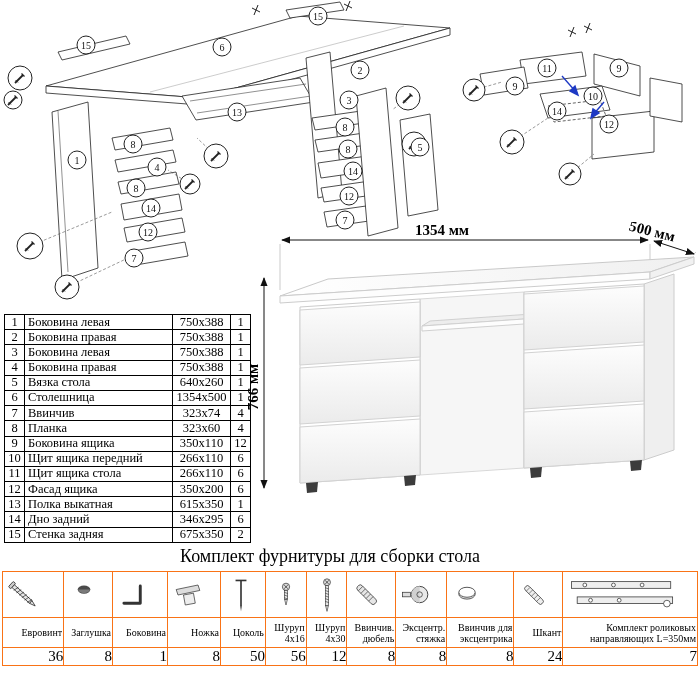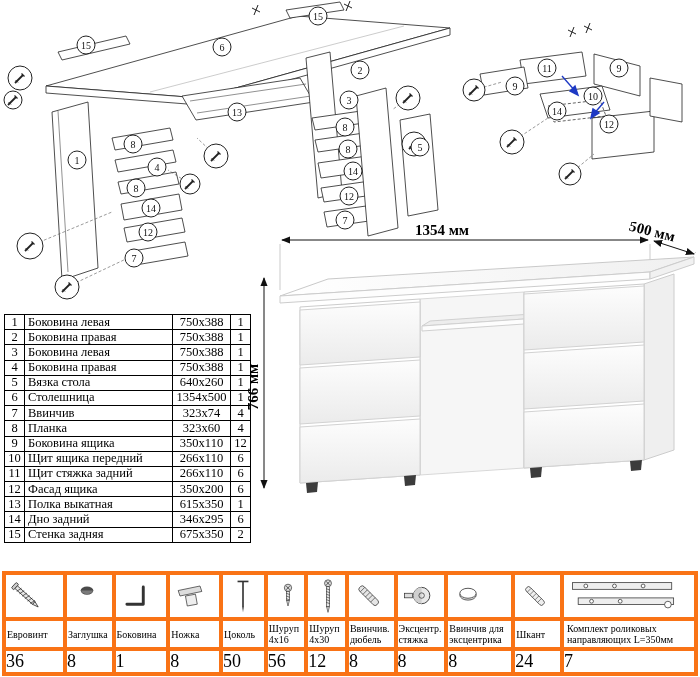--- a/index.html
+++ b/index.html
@@ -14,25 +14,25 @@
   .dim-label{font-size:15px;font-weight:bold;font-family:"Liberation Serif",serif;fill:#000}
   table{border-collapse:collapse}
   .parts-table{position:absolute;left:4px;top:314px;font-size:12.5px;line-height:1.05}
   .parts-table td{border:1px solid #000;padding:0 3px;height:15.2px;white-space:nowrap}
   .parts-table .c-num{width:20px;text-align:center;padding:0 1px}
   .parts-table .c-name{width:148px}
   .parts-table .c-size{width:58px;text-align:center}
   .parts-table .c-qty{width:20px;text-align:center}
   .hw-title{position:absolute;top:546px;left:0;width:660px;text-align:center;font-size:18px}
   .hw-table{position:absolute;left:2px;top:571px;table-layout:fixed;width:696px}
-  .hw-table td{border:4px solid #f97316;text-align:left;vertical-align:middle;overflow:hidden}
+  .hw-table td{border:1px solid #f97316;text-align:right;vertical-align:middle;overflow:hidden}
   .hw-icon-cell{height:46px}
   .hw-name-cell{height:30px;font-size:10px;line-height:1.1;padding:1px;vertical-align:middle}
   .hw-name-left{text-align:left;padding-left:3px}
-  .hw-qty-cell{height:17px;font-size:18px}
+  .hw-qty-cell{height:17px;font-size:15px}
 </style>
 </head>
 <body>
 
 <div class="sheet">
 
   <svg id="main-diagram" class="main-diagram" width="452" height="312" viewBox="0 0 452 312">
     <defs>
       <g id="scr">
         <line x1="-5" y1="5" x2="3" y2="-3" stroke="#222" stroke-width="1.8"></line>
@@ -299,21 +299,21 @@
           <td class="c-qty">12</td>
         </tr>
         <tr>
           <td class="c-num">10</td>
           <td class="c-name">Щит ящика передний</td>
           <td class="c-size">266x110</td>
           <td class="c-qty">6</td>
         </tr>
         <tr>
           <td class="c-num">11</td>
-          <td class="c-name">Щит стяжка задний</td>
+          <td class="c-name">Щит ящика стола</td>
           <td class="c-size">266x110</td>
           <td class="c-qty">6</td>
         </tr>
         <tr>
           <td class="c-num">12</td>
           <td class="c-name">Фасад ящика</td>
           <td class="c-size">350x200</td>
           <td class="c-qty">6</td>
         </tr>
         <tr>
@@ -391,20 +391,21 @@
 
       <g fill="#3c3c3c">
         <polygon points="60,261 72,260 71,270 61,271"></polygon>
         <polygon points="158,254 170,253 169,263 159,264"></polygon>
         <polygon points="284,246 296,245 295,255 285,256"></polygon>
         <polygon points="384,239 396,238 395,248 385,249"></polygon>
       </g>
     </g>
   </svg>
 
+  <div class="hw-title">Комплект фурнитуры для сборки стола</div>
 
   <table class="hw-table">
     <colgroup>
       <col style="width:60px">
         <col style="width:48px">
         <col style="width:54px">
         <col style="width:52px">
       <col style="width:44px">
         <col style="width:40px">
         <col style="width:40px">

